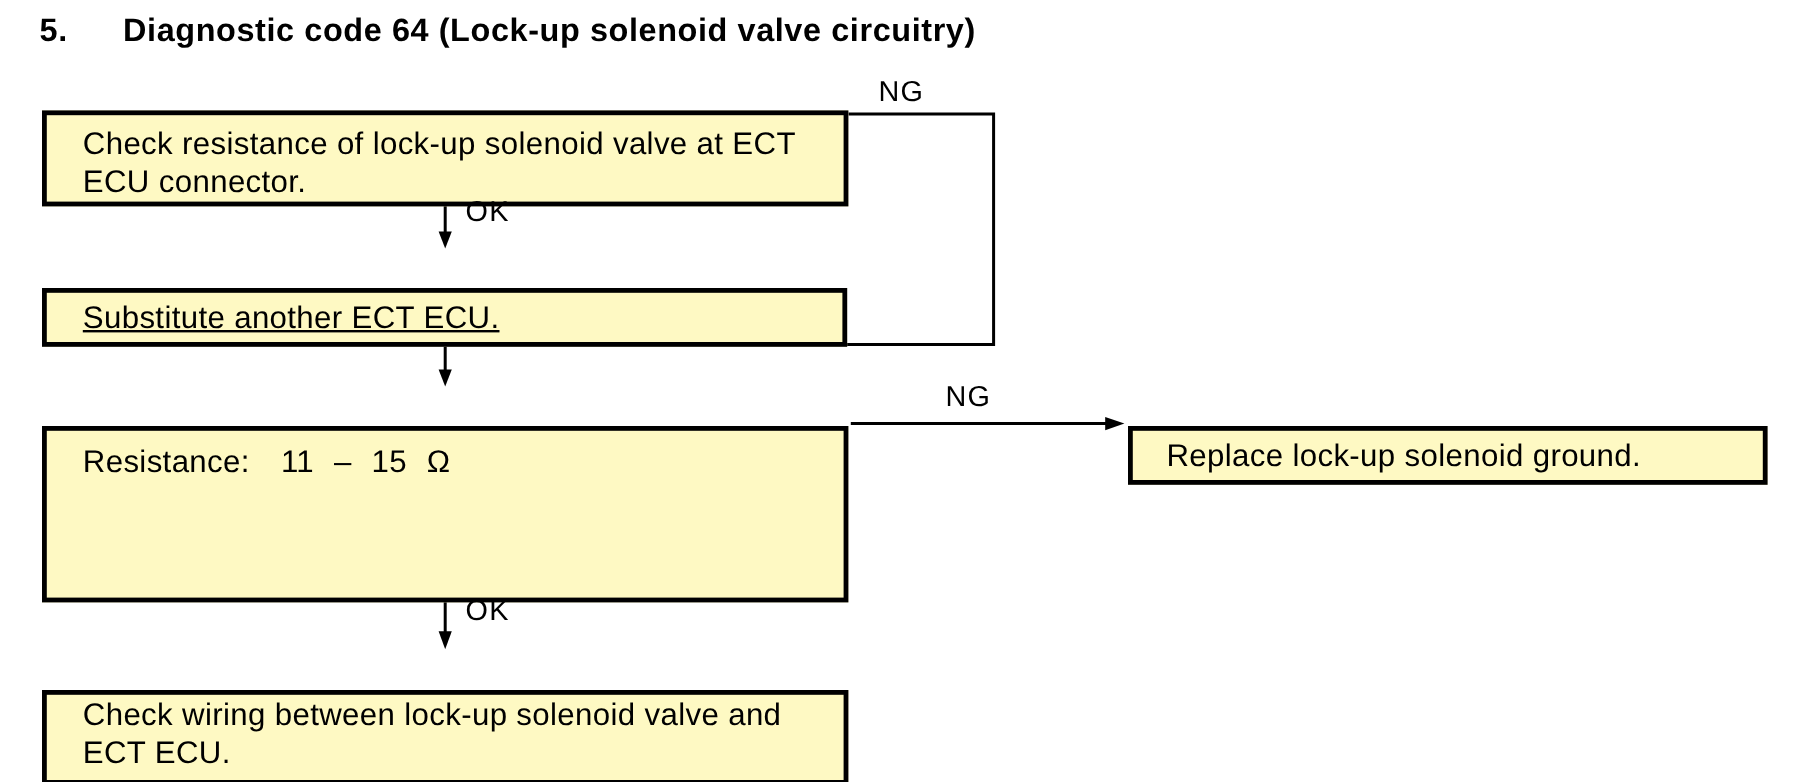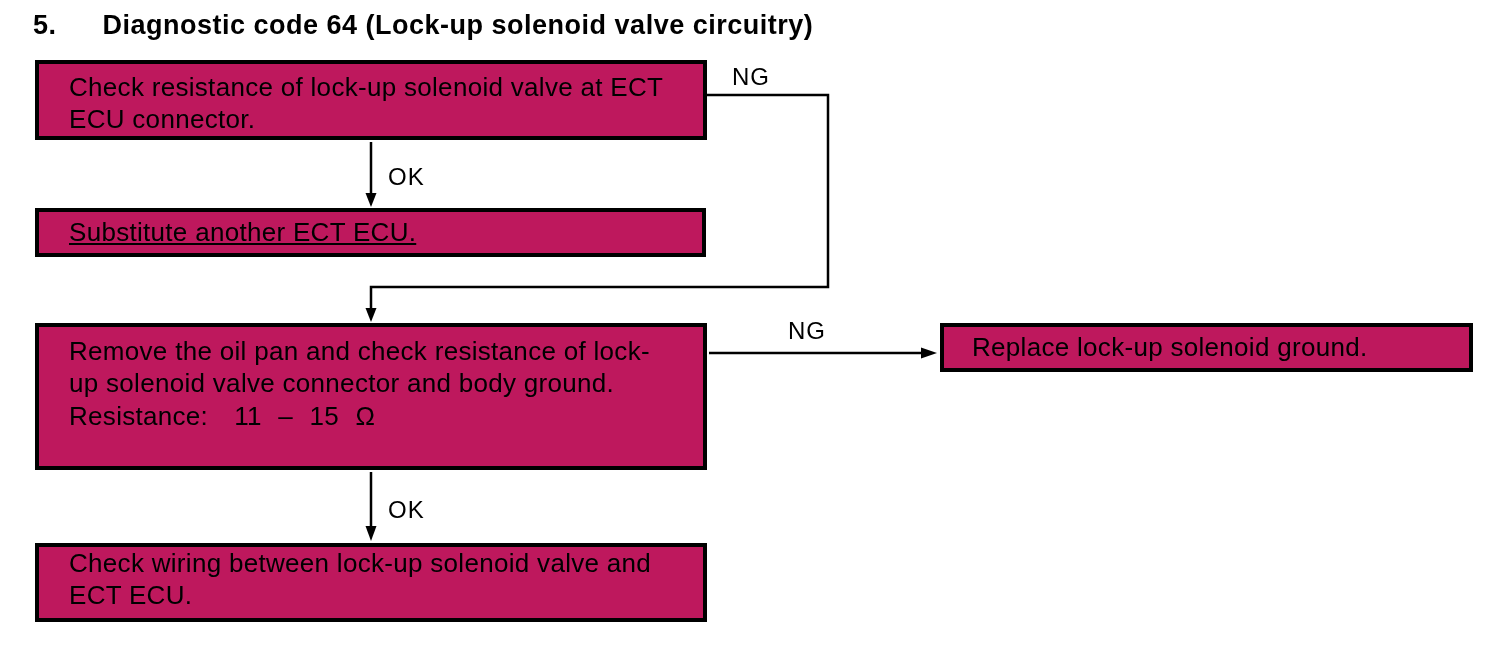--- a/index.html
+++ b/index.html
@@ -26,24 +26,25 @@
     white-space: nowrap;
     text-align: right;
   }
   .page-title .title-text {
     margin-left: 46px;
   }
   .fc-box {
     position: absolute;
     box-sizing: border-box;
     border: 4px solid #000000;
-    background: #be185d;
+    background: #fef9c3;
     font-size: 26px;
     line-height: 32px;
     letter-spacing: 0.3px;
+    margin-top: 32px;
   }
   .fc-box .box-text {
     display: block;
   }
   #box-check-resistance {
     left: 35px; top: 60px; width: 672px; height: 80px;
     padding: 7px 16px 0 30px;
   }
   #box-substitute-ecu {
     left: 35px; top: 208px; width: 671px; height: 49px;
@@ -118,21 +119,20 @@
 
   <div class="fc-box" id="box-check-resistance">
     <span class="box-text">Check resistance of lock-up solenoid valve at ECT ECU connector.</span>
   </div>
 
   <div class="fc-box" id="box-substitute-ecu">
     <span class="box-text">Substitute another ECT ECU.</span>
   </div>
 
   <div class="fc-box" id="box-remove-oil-pan">
-    <span class="box-text">Remove the oil pan and check resistance of lock-up solenoid valve connector and body ground.</span>
     <div class="resistance-line">
       <span class="res-label">Resistance:</span><span class="res-value">11 – 15 Ω</span>
     </div>
   </div>
 
   <div class="fc-box" id="box-check-wiring">
     <span class="box-text">Check wiring between lock-up solenoid valve and ECT ECU.</span>
   </div>
 
   <div class="fc-box" id="box-replace-valve">

